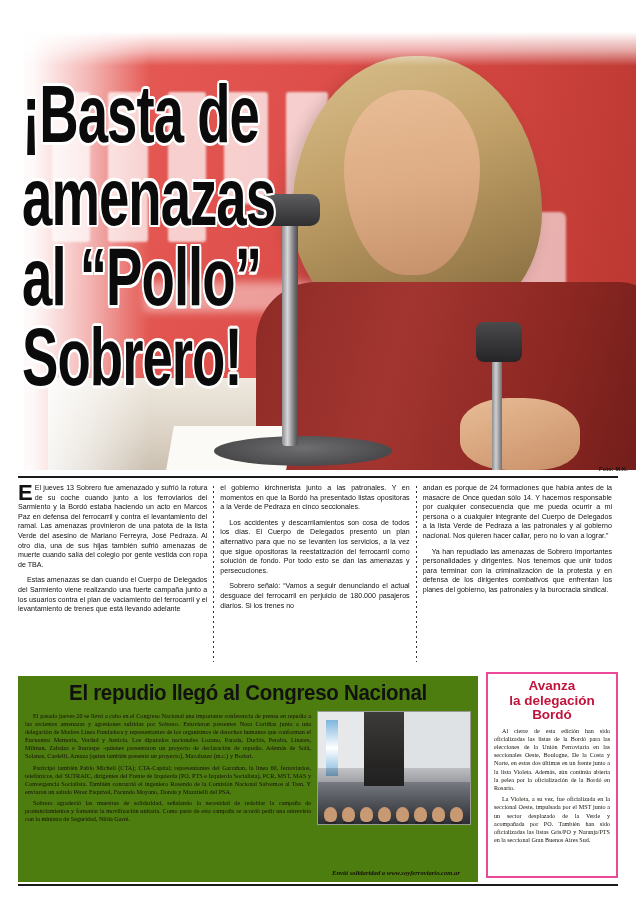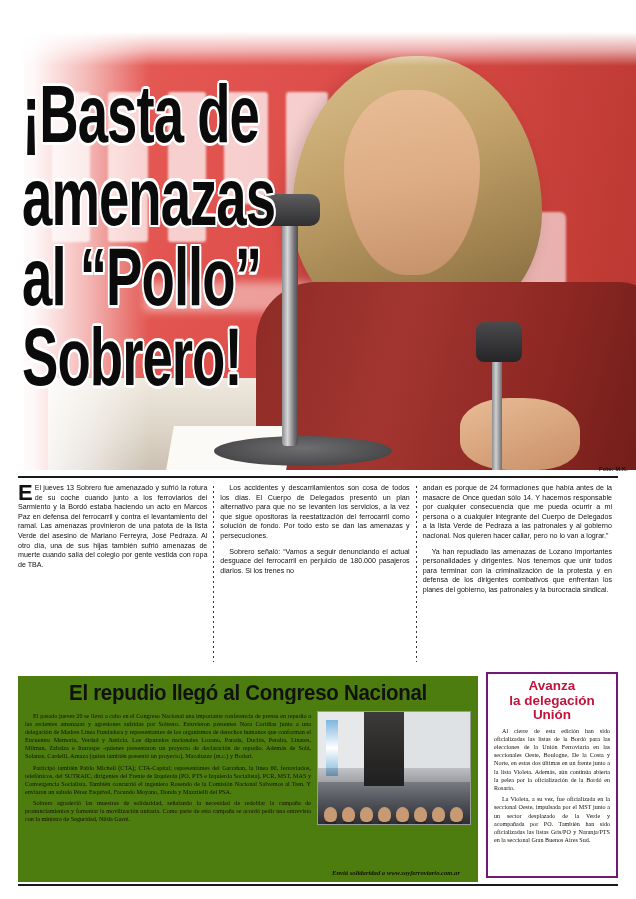--- a/index.html
+++ b/index.html
@@ -315,21 +315,21 @@
     margin-top: 6px;
   }
 
   
   .red-box {
     position: absolute;
     left: 486px;
     top: 672px;
     width: 132px;
     height: 206px;
-    border: 2px solid #701a75;
+    border: 2px solid #ec4899;
     background: #ffffff;
     box-sizing: border-box;
     padding: 5px 6px 4px 6px;
     overflow: hidden;
   }
   .red-title {
     text-align: center;
     font-family: "Liberation Sans", sans-serif;
     font-weight: bold;
     font-size: 13.5px;
@@ -384,32 +384,34 @@
 </div>
 
 <div class="photo-credit">Foto: M.K.</div>
 
 <div class="rule-top"></div>
 
 <div class="cols">
 
   <div class="col">
     <p class="body-p first"><span class="dropcap">E</span><span>El jueves 13 Sobrero fue amenazado y sufrió la rotura de su coche cuando junto a los ferroviarios del Sarmiento y la Bordó estaba haciendo un acto en Marcos Paz en defensa del ferrocarril y contra el levantamiento del ramal. Las amenazas provinieron de una patota de la lista Verde del asesino de Mariano Ferreyra, José Pedraza. Al otro día, una de sus hijas también sufrió amenazas de muerte cuando salía del colegio por gente vestida con ropa de TBA.</span></p>
+    <p class="body-p">Estas amenazas se dan cuando el Cuerpo de Delegados del Sarmiento viene realizando una fuerte campaña junto a los usuarios contra el plan de vaciamiento del ferrocarril y el levantamiento de trenes que está llevando adelante</p>
   </div>
 
   <div class="col">
     <div class="col-sep"></div>
+    <p class="body-p first">el gobierno kirchnerista junto a las patronales. Y en momentos en que la Bordó ha presentado listas opositoras a la Verde de Pedraza en cinco seccionales.</p>
     <p class="body-p">Los accidentes y descarrilamientos son cosa de todos los días. El Cuerpo de Delegados presentó un plan alternativo para que no se levanten los servicios, a la vez que sigue opositoras la reestatización del ferrocarril como solución de fondo. Por todo esto se dan las amenazas y persecuciones.</p>
     <p class="body-p">Sobrero señaló: “Vamos a seguir denunciando el actual desguace del ferrocarril en perjuicio de 180.000 pasajeros diarios. Si los trenes no</p>
   </div>
 
   <div class="col">
     <div class="col-sep"></div>
     <p class="body-p first">andan es porque de 24 formaciones que había antes de la masacre de Once quedan sólo 14. Y hacemos responsable por cualquier consecuencia que me pueda ocurrir a mi persona o a cualquier integrante del Cuerpo de Delegados a la lista Verde de Pedraza a las patronales y al gobierno nacional. Nos quieren hacer callar, pero no lo van a lograr.”</p>
-    <p class="body-p">Ya han repudiado las amenazas de Lozano importantes personalidades y dirigentes. Nos tenemos que unir todos para terminar con la criminalización de la protesta y en defensa de los dirigentes combativos que enfrentan los planes del gobierno, las patronales y la burocracia sindical.</p>
+    <p class="body-p">Ya han repudiado las amenazas de Sobrero importantes personalidades y dirigentes. Nos tenemos que unir todos para terminar con la criminalización de la protesta y en defensa de los dirigentes combativos que enfrentan los planes del gobierno, las patronales y la burocracia sindical.</p>
   </div>
 
 </div>
 
 <div class="yellow-box">
   <div class="yellow-title">El repudio llegó al Congreso Nacional</div>
   <div class="yellow-body">
     <div class="congress-photo">
       <div class="cp-wall-l"></div>
       <div class="cp-door"></div>
@@ -431,19 +433,19 @@
   </div>
   <div class="yellow-right-col">
     <div class="yellow-link">Enviá solidaridad a www.soyferroviario.com.ar</div>
   </div>
 </div>
 
 <div class="red-box">
   <div class="red-title">
     <div>Avanza</div>
     <div>la delegación</div>
-    <div>Unión</div>
+    <div>Bordó</div>
   </div>
   <p class="red-p">Al cierre de esta edición han sido oficializadas las listas de la Bordó para las elecciones de la Unión Ferroviaria en las seccionales Oeste, Boulogne, De la Costa y Norte, en estas dos últimas en un frente junto a la lista Violeta. Además, aún continúa abierta la pelea por la oficialización de la Bordó en Rosario.</p>
   <p class="red-p">La Violeta, a su vez, fue oficializada en la seccional Oeste, impulsada por el MST junto a un sector desplazado de la Verde y acompañada por PO. También han sido oficializadas las listas Gris/PO y Naranja/PTS en la seccional Gran Buenos Aires Sud.</p>
 </div>
 
 <div class="rule-bottom"></div>
 
 </body></html>

